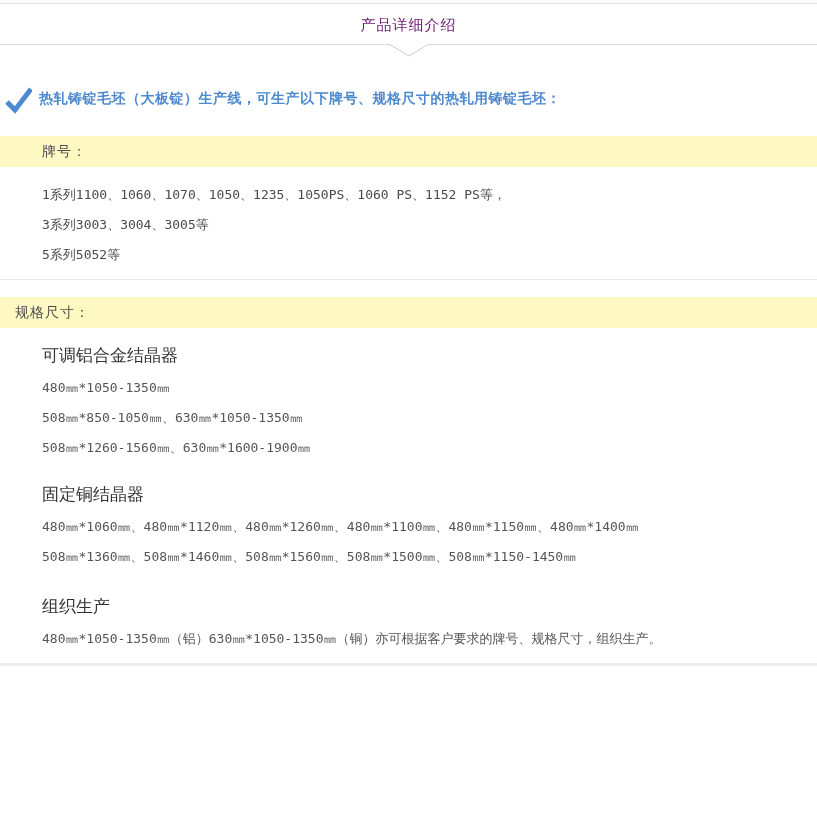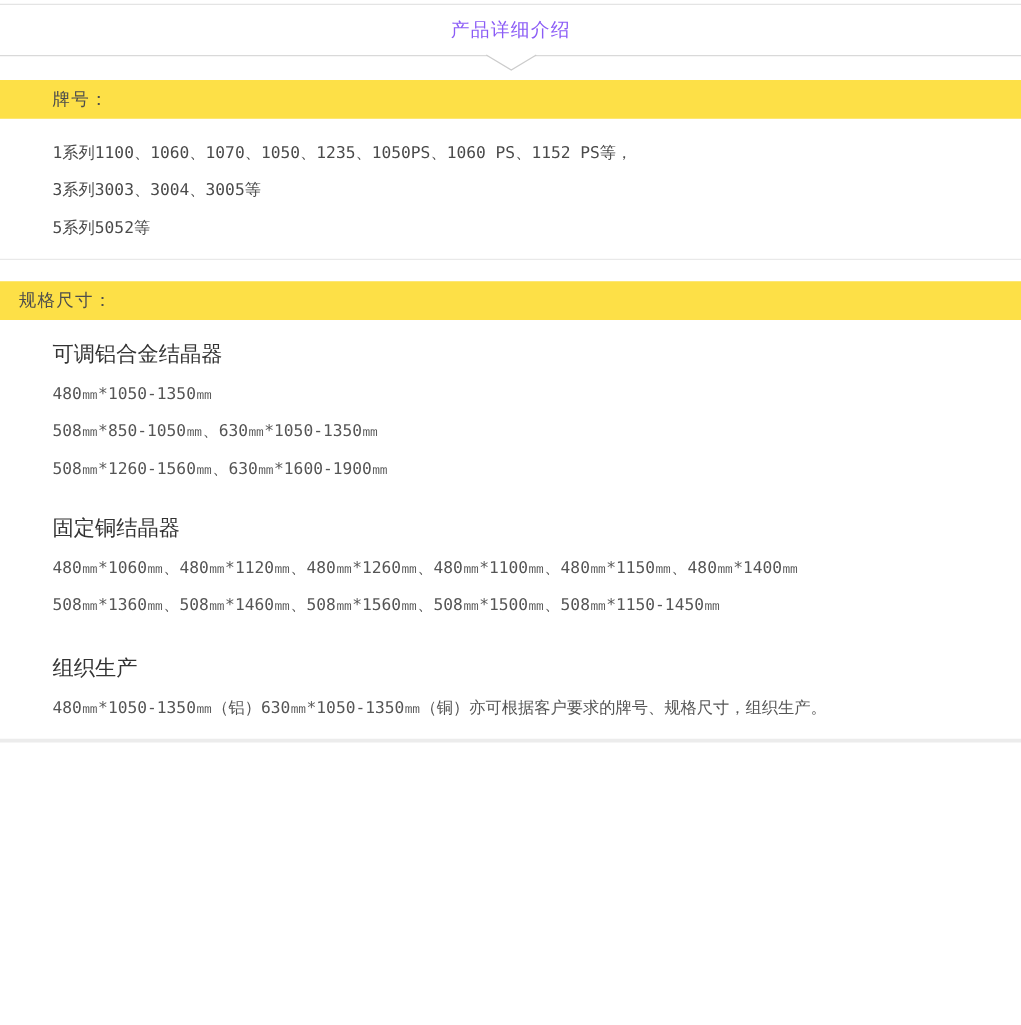--- a/index.html
+++ b/index.html
@@ -18,21 +18,21 @@
     position: relative;
     height: 41px;
     border-bottom: 1px solid #d9d9d9;
   }
   .page-title {
     display: block;
     width: 100%;
     text-align: center;
     line-height: 41px;
     font-size: 15px;
-    color: #8b5cf6;
+    color: #701a75;
     letter-spacing: 1px;
     cursor: pointer;
   }
   .notch {
     position: absolute;
     left: 50%;
     bottom: -13px;
     transform: translateX(-50%);
     width: 42px; height: 14px;
     display: block;
@@ -51,21 +51,21 @@
     font-size: 14px;
     font-weight: bold;
     color: #4c89cf;
     letter-spacing: 0.5px;
   }
 
   
   .section-bar {
     width: 100%;
     height: 31px;
-    background: #fde047;
+    background: #fef9c3;
     line-height: 31px;
     padding-left: 42px;
     font-size: 14px;
     color: #4d4d4d;
     letter-spacing: 1px;
   }
   .bar-brand { margin-top: 19px; }
   .bar-specs { margin-top: 17px; padding-left: 15px; }
 
   .mono { font-family: "DejaVu Sans Mono", "Liberation Mono", monospace; }
@@ -112,20 +112,26 @@
   <div class="top-divider"></div>
 
   <div class="title-bar">
     <span class="page-title">产品详细介绍</span>
     <svg class="notch" viewBox="0 0 42 14">
       <rect x="2" y="0" width="38" height="2" fill="#ffffff"></rect>
       <path d="M1 1 L21 13 L41 1" fill="#ffffff" stroke="#cccccc" stroke-width="1"></path>
     </svg>
   </div>
 
+  <div class="intro-row">
+    <svg class="check-icon" viewBox="0 0 27 27">
+      <path d="M2 15 L10 23 L26 2" fill="none" stroke="#4c89cf" stroke-width="5" stroke-linecap="butt" stroke-linejoin="miter"></path>
+    </svg>
+    <span class="intro-text">热轧铸锭毛坯（大板锭）生产线，可生产以下牌号、规格尺寸的热轧用铸锭毛坯：</span>
+  </div>
 
   <div class="section-bar bar-brand">牌号：</div>
 
   <div class="brand-list">
     <div class="brand-line mono">1系列1100、1060、1070、1050、1235、1050PS、1060 PS、1152 PS等，</div>
     <div class="brand-line mono">3系列3003、3004、3005等</div>
     <div class="brand-line mono">5系列5052等</div>
   </div>
 
   <div class="thin-divider"></div>

